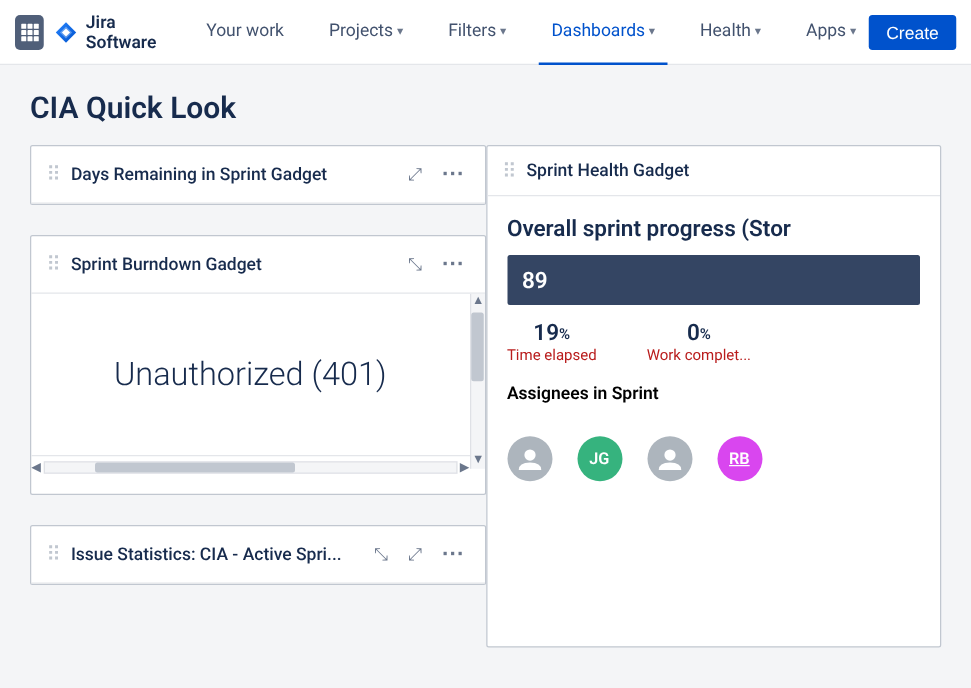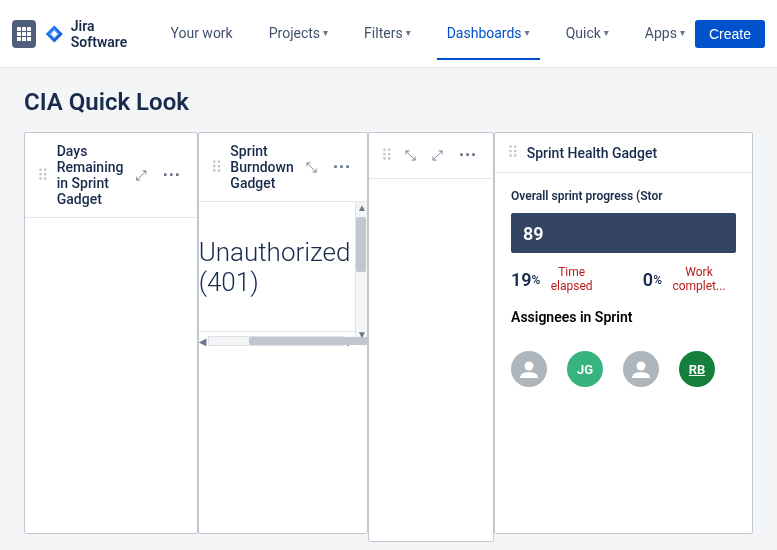--- a/index.html
+++ b/index.html
@@ -10,21 +10,21 @@
       width: 777px;
       height: 550px;
       overflow: hidden;
     }
 
     
     .navbar {
       background: #fff;
       display: flex;
       align-items: center;
-      height: 68px;
+      height: 52px;
       padding: 0 12px;
       border-bottom: 1px solid #e4e6ea;
       position: relative;
       z-index: 10;
     }
     .nav-grid-icon {
       width: 28px; height: 28px;
       background: #505f79;
       border-radius: 4px;
       display: flex; align-items: center; justify-content: center;
@@ -92,22 +92,22 @@
       display: grid;
       grid-template-columns: 1fr 1fr;
       gap: 0;
       height: calc(100% - 48px);
     }
 
     
     .left-col {
       border-right: none;
       display: flex;
-      flex-direction: row;
-      gap: 0;
+      flex-direction: column;
+      gap: 16px;
     }
     .gadget-header {
       display: flex;
       align-items: center;
       padding: 10px 12px;
       border-bottom: 1px solid #e4e6ea;
       gap: 8px;
     }
     .gadget-drag {
       color: #c1c7d0;
@@ -150,21 +150,21 @@
       border-radius: 2px;
       height: 100%;
       overflow: hidden;
     }
     .right-gadget-body {
       padding: 16px;
     }
 
     
     .sprint-progress-label {
-      font-size: 12px;
+      font-size: 18px;
       font-weight: 600;
       color: #172b4d;
       margin-bottom: 10px;
     }
     .sprint-bar-container {
       background: #344563;
       height: 40px;
       border-radius: 2px;
       display: flex;
       align-items: center;
@@ -176,21 +176,21 @@
       font-size: 18px;
       font-weight: 600;
     }
     .sprint-stats {
       display: flex;
       gap: 40px;
       margin-bottom: 16px;
     }
     .sprint-stat {
       display: flex;
-      flex-direction: row;
+      flex-direction: column;
       align-items: center;
     }
     .sprint-stat-value {
       font-size: 18px;
       font-weight: 600;
       color: #172b4d;
       display: flex;
       align-items: flex-start;
     }
     .sprint-stat-pct {
@@ -220,21 +220,21 @@
       display: flex; align-items: center; justify-content: center;
       font-size: 13px;
       font-weight: 600;
       color: #fff;
       overflow: hidden;
     }
     .avatar-img {
       background: #8993a4;
     }
     .avatar-jg { background: #36b37e; }
-    .avatar-rb { background: #15803d; text-decoration: underline; }
+    .avatar-rb { background: #d946ef; text-decoration: underline; }
     .drag-dots::before { content: '⠿'; }
 
     .left-gadget-top {
       background: #fff;
       border: 1px solid #c1c7d0;
       border-radius: 2px;
       margin-bottom: 8px;
     }
     .left-gadget-mid {
       background: #fff;
@@ -289,21 +289,21 @@
     </div>
     <div class="nav-item">
       <span>Filters</span>
       <span class="nav-chevron">▾</span>
     </div>
     <div class="nav-item active">
       <span>Dashboards</span>
       <span class="nav-chevron">▾</span>
     </div>
     <div class="nav-item">
-      <span>Quick</span>
+      <span>Health</span>
       <span class="nav-chevron">▾</span>
     </div>
     <div class="nav-item">
       <span>Apps</span>
       <span class="nav-chevron">▾</span>
     </div>
   </div>
   <button class="nav-create-btn">Create</button>
 </nav>
 
@@ -348,20 +348,21 @@
               <div style="width:160px;height:8px;background:#c1c7d0;border-radius:2px;position:absolute;left:40px;top:0;"></div>
             </div>
             <span style="font-size:10px;color:#6b778c;cursor:pointer;">▶</span>
           </div>
         </div>
       </div>
 
       <div class="left-gadget-bottom">
         <div class="gadget-header">
           <span class="gadget-drag drag-dots" style="color:#c1c7d0;font-size:16px;"></span>
+          <span class="gadget-title">Issue Statistics: CIA - Active Spri...</span>
           <button class="gadget-icon-btn" style="font-size:14px;">⤡</button>
           <button class="gadget-icon-btn" style="font-size:14px;">⤢</button>
           <button class="gadget-icon-btn" style="font-size:18px;font-weight:bold;">···</button>
         </div>
       </div>
 
     </div>
 
     <div class="right-col">
       <div class="right-gadget">

